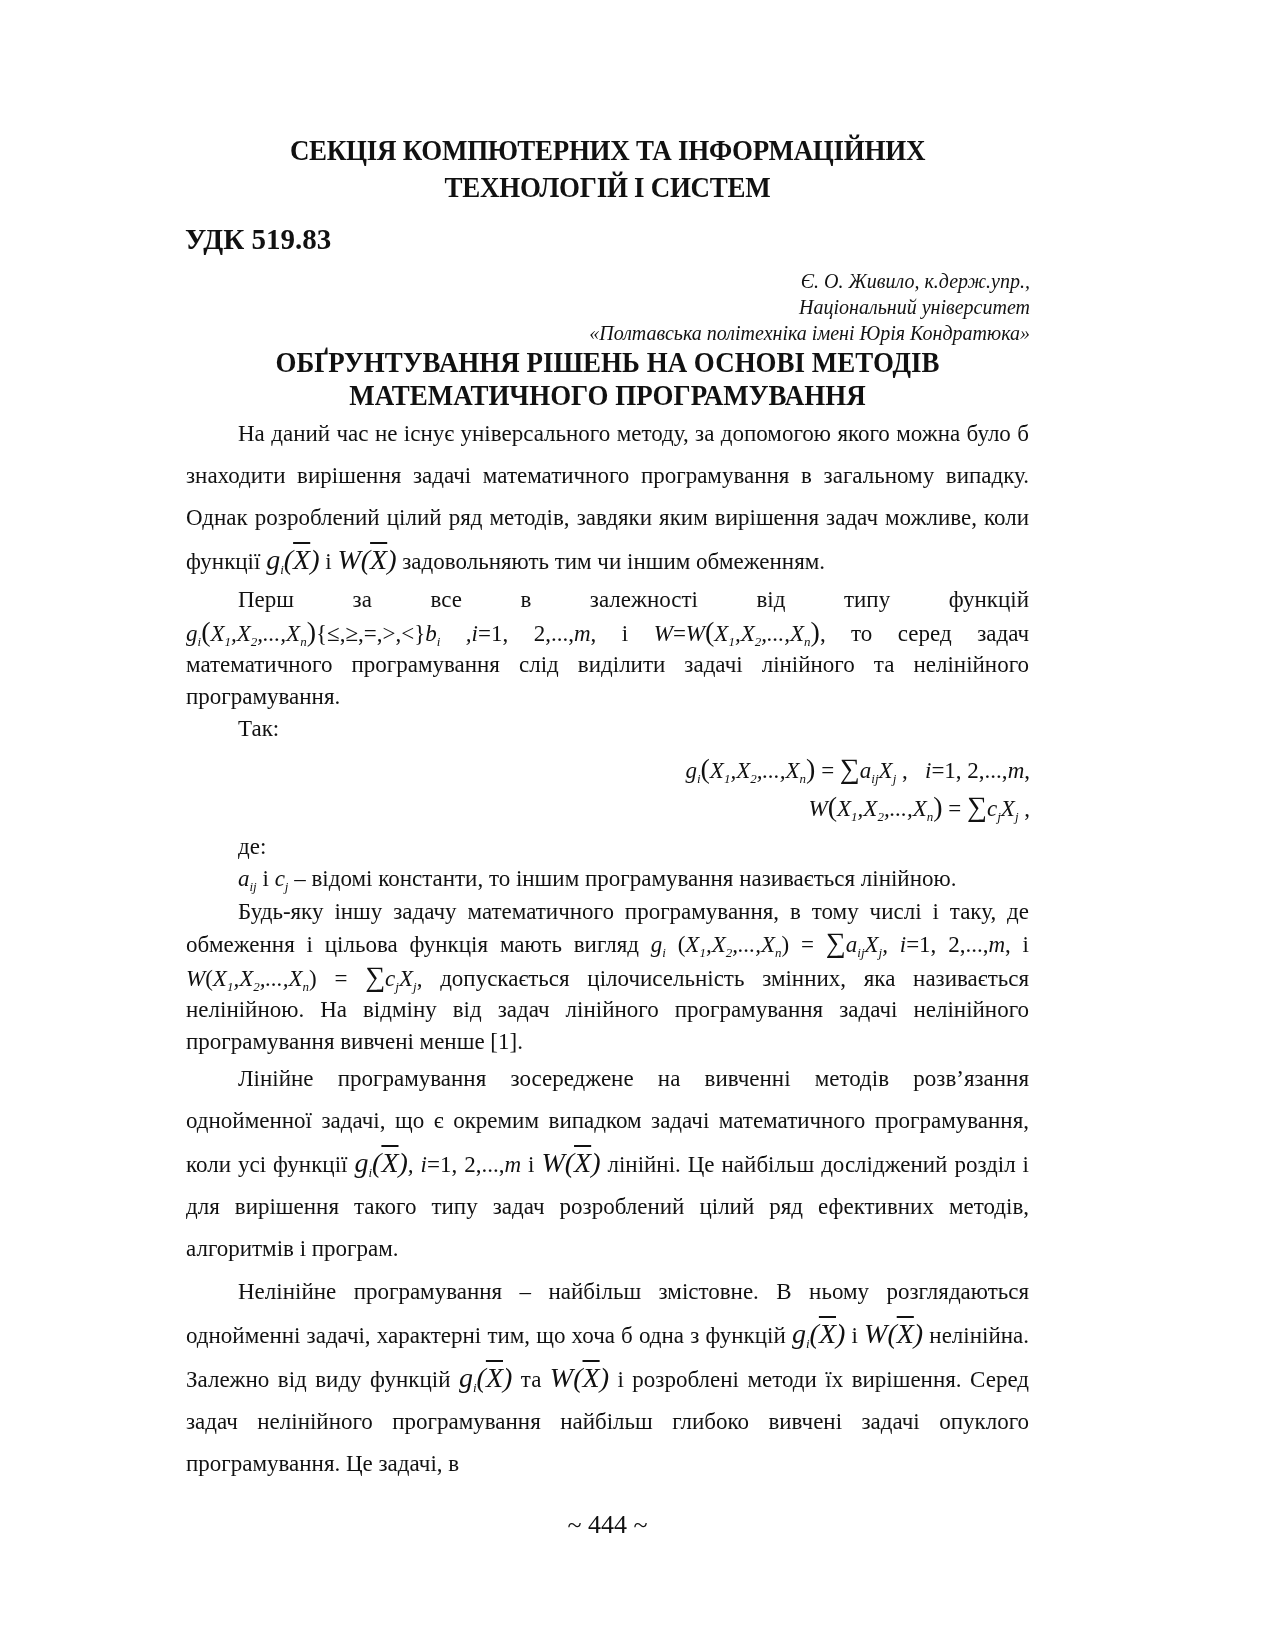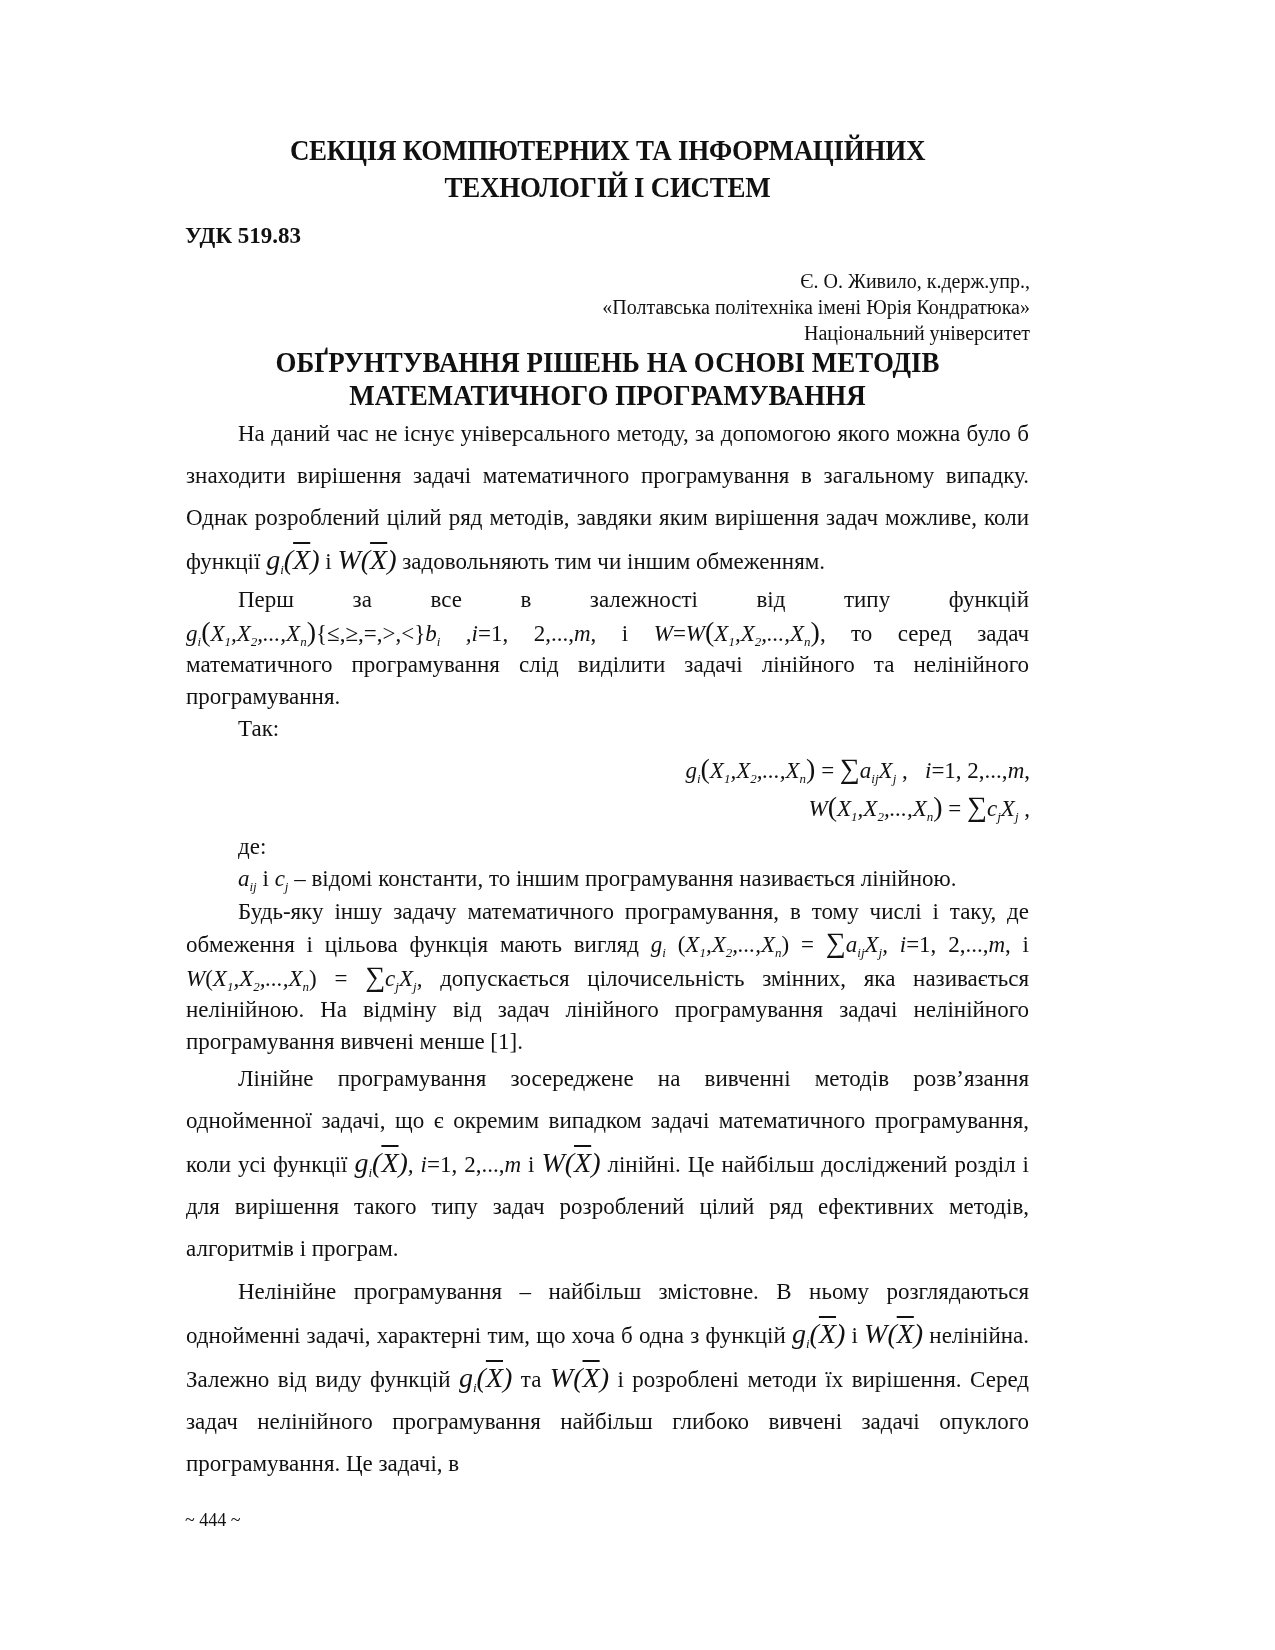--- a/index.html
+++ b/index.html
@@ -7,65 +7,65 @@
     width: 1275px; height: 1650px; position: relative; overflow: hidden;
     font-family: "Liberation Serif", "DejaVu Serif", serif; color: #111;
   }
   .page { position: absolute; left: 185px; top: 0; width: 845px; }
   .section-title {
     position: absolute; left: 0; width: 845px; top: 132px;
     text-align: center; font-weight: bold; font-size: 29px; line-height: 37px;
     letter-spacing: -0.3px; transform: scaleX(0.93); transform-origin: center;
   }
   .udk {
-    position: absolute; left: 0; top: 223px; font-weight: bold; font-size: 23px;
+    position: absolute; left: 0; top: 223px; font-weight: bold; font-size: 29px;
   }
   .author {
     position: absolute; right: 0; top: 268px; text-align: right;
-    font-size: 20px; line-height: 26px;
+    font-style: italic; font-size: 20px; line-height: 26px;
   }
   .article-title {
     position: absolute; left: 0; width: 845px; top: 346px; text-align: center;
     font-weight: bold; font-size: 29px; line-height: 33px;
     transform: scaleX(0.93); transform-origin: center;
   }
   .body {
     position: absolute; left: 0; top: 412px; width: 845px;
     font-size: 23px; line-height: 31.5px; text-align: justify;
   }
   .body p { margin: 1px; text-indent: 52px; }
   .m { font-style: italic; font-family: "Liberation Serif", serif; white-space: nowrap; }
   .up { font-style: normal; }
   sub { font-size: 13px; vertical-align: -5px; line-height: 0; }
   .ov { text-decoration: overline; }
   .big { font-size: 28px; }
   .formula { text-align: right; line-height: 36px; margin: 6px 0 4px 0; }
   .formula .row { display: block; padding-left: 60px; }
   .tall { line-height: 42px; }
   .page-num {
-    position: absolute; left: 0; width: 845px; top: 1510px; text-align: left;
-    font-size: 18px;
+    position: absolute; left: 0; width: 845px; top: 1510px; text-align: center;
+    font-size: 26px;
   }
 </style>
 </head>
 <body>
 
 <div class="page">
 
   <div class="section-title">
     <div>СЕКЦІЯ КОМПЮТЕРНИХ ТА ІНФОРМАЦІЙНИХ</div>
     <div>ТЕХНОЛОГІЙ І СИСТЕМ</div>
   </div>
 
   <div class="udk">УДК 519.83</div>
 
   <div class="author">
     <div>Є. О. Живило, к.держ.упр.,</div>
+    <div>Національний університет</div>
     <div>«Полтавська політехніка імені Юрія Кондратюка»</div>
-    <div>Національний університет</div>
   </div>
 
   <div class="article-title">
     <div>ОБҐРУНТУВАННЯ РІШЕНЬ НА ОСНОВІ МЕТОДІВ</div>
     <div>МАТЕМАТИЧНОГО ПРОГРАМУВАННЯ</div>
   </div>
 
   <div class="body">
 
     <p class="tall">

